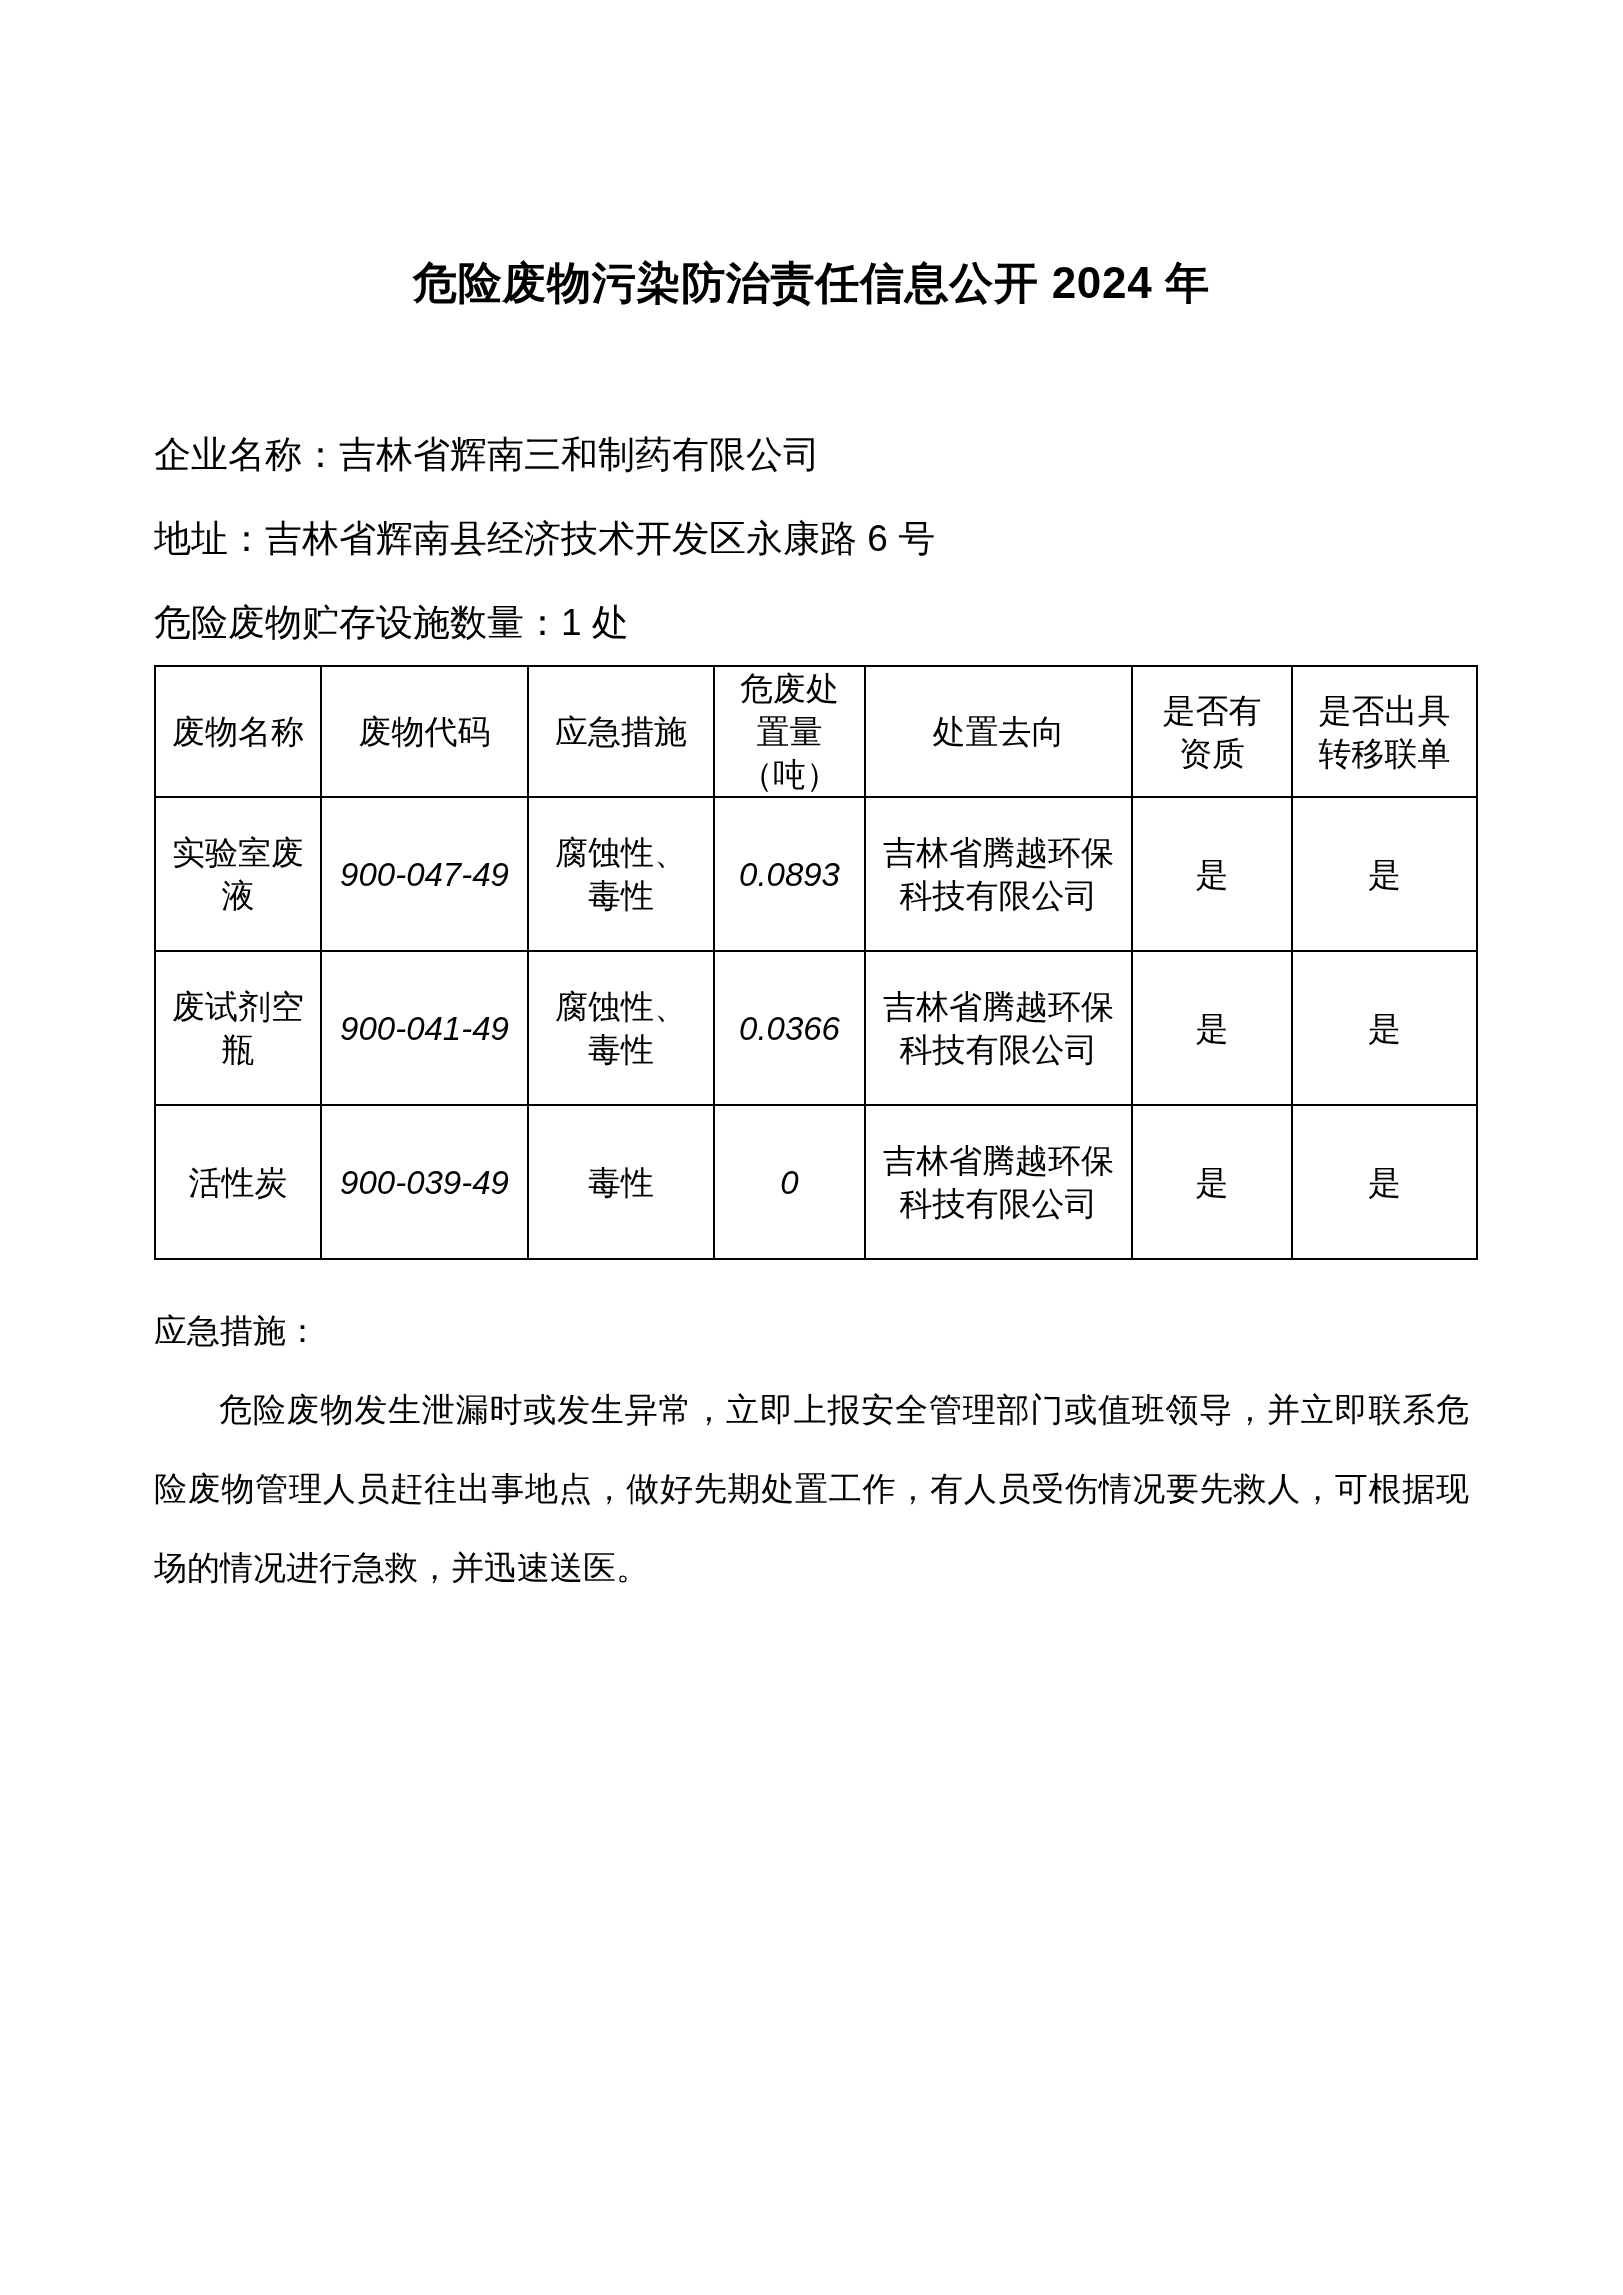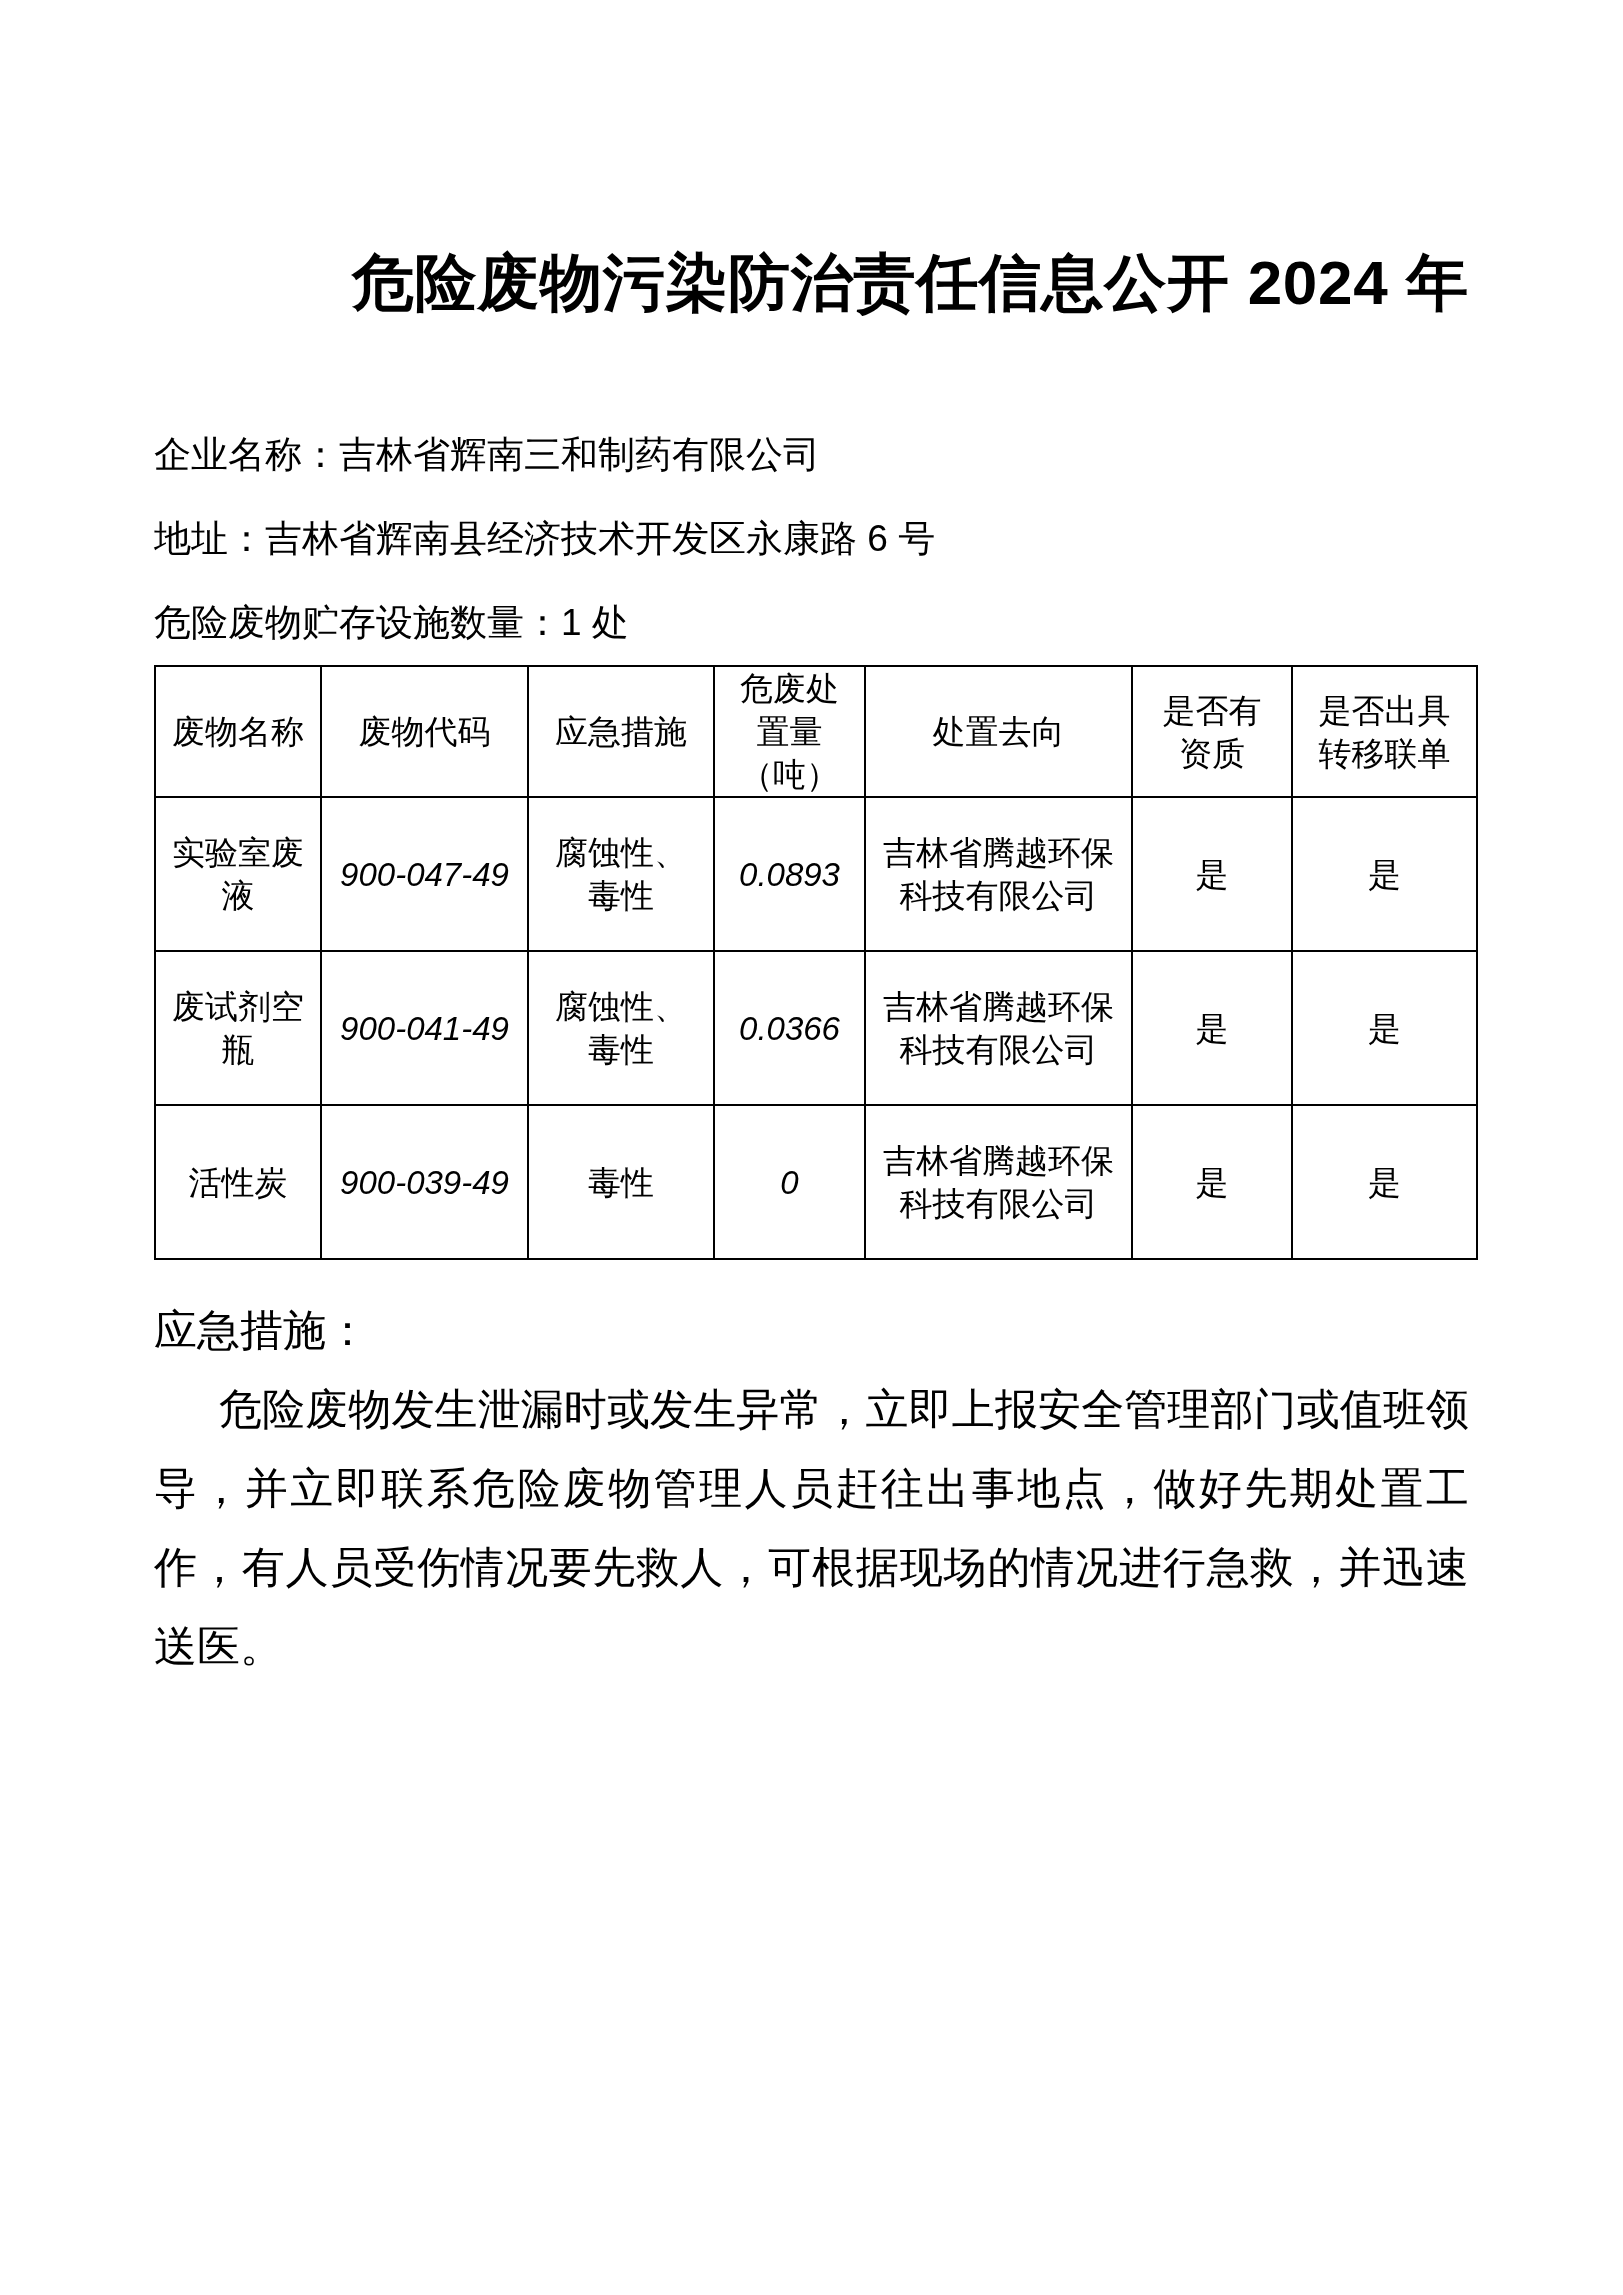--- a/index.html
+++ b/index.html
@@ -13,24 +13,24 @@
     width: 1623px;
     height: 2295px;
     background: #ffffff;
     color: #000000;
     padding: 255px 154px 0 154px;
     overflow: hidden;
     font-family: "Liberation Sans", serif;
   }
   .title {
     margin: 0;
-    font-size: 62px;
+    font-size: 44px;
     line-height: 55px;
     font-weight: bold;
-    text-align: right;
+    text-align: center;
     letter-spacing: 0.7px;
   }
   .info {
     margin-top: 120px;
   }
   .info p {
     margin: 0 0 34px 0;
     font-size: 37px;
     line-height: 50px;
   }
@@ -51,21 +51,21 @@
     font-weight: normal;
     font-size: 33px;
     line-height: 43px;
     white-space: pre-line;
   }
   .doc-table thead tr { height: 128px; }
   .doc-table tbody tr { height: 154px; }
   .cell-num { font-weight: bold; font-style: italic; }
   .emergency {
     margin-top: 31px;
-    font-size: 43px;
+    font-size: 33px;
     line-height: 79px;
   }
   .emergency p { margin: 0; }
   .em-para {
     text-align: justify;
     text-indent: 65px;
   }
 </style>
 </head>
 <body>

